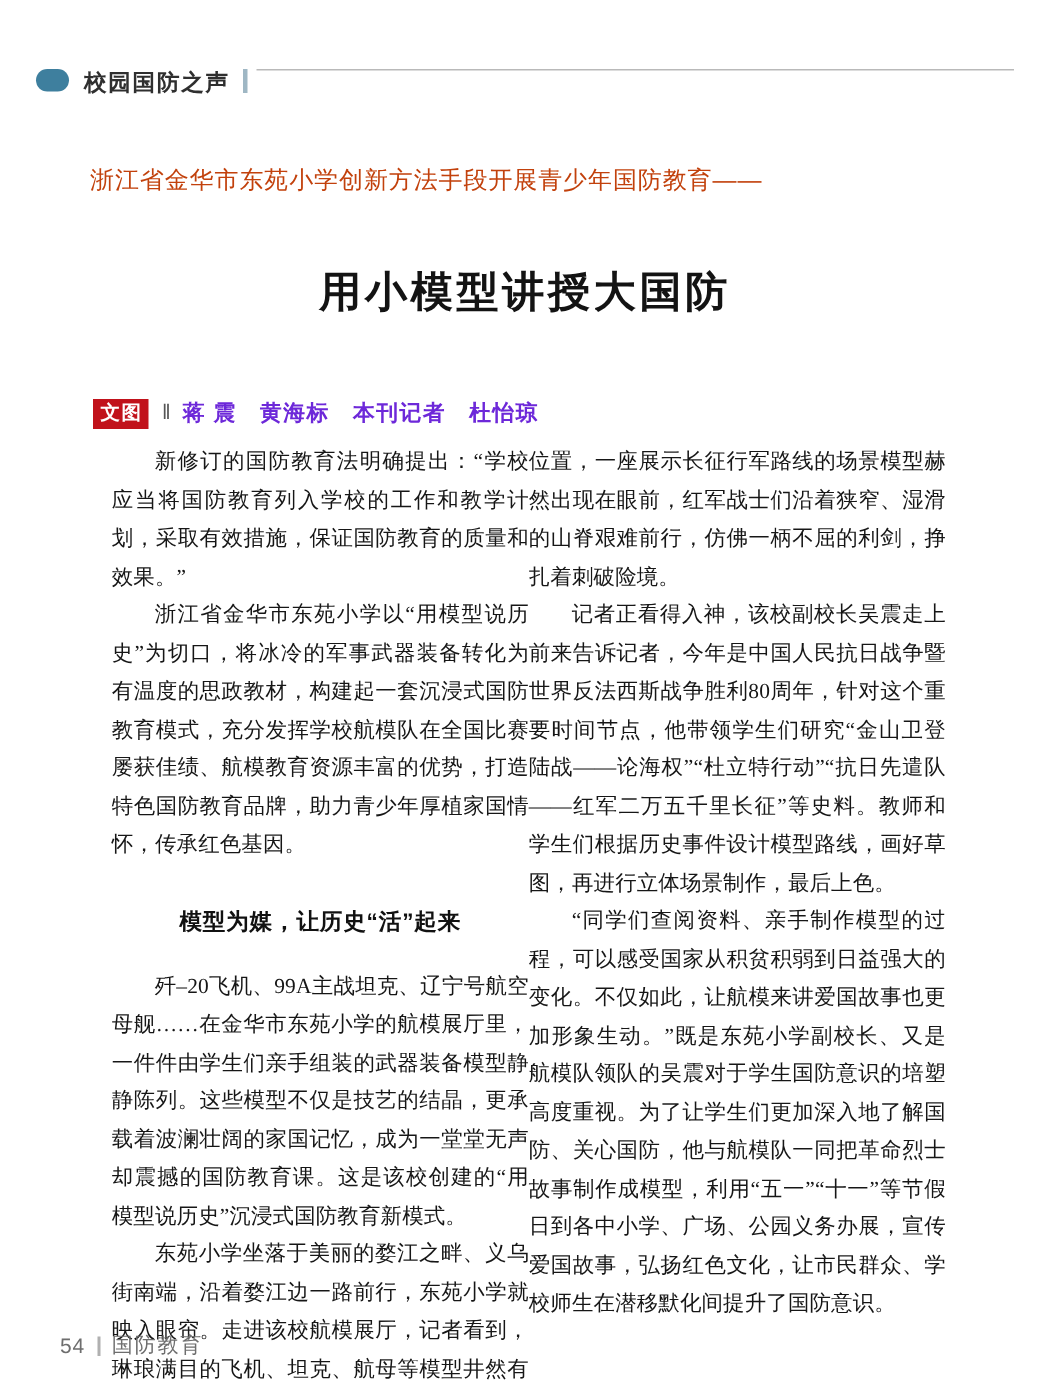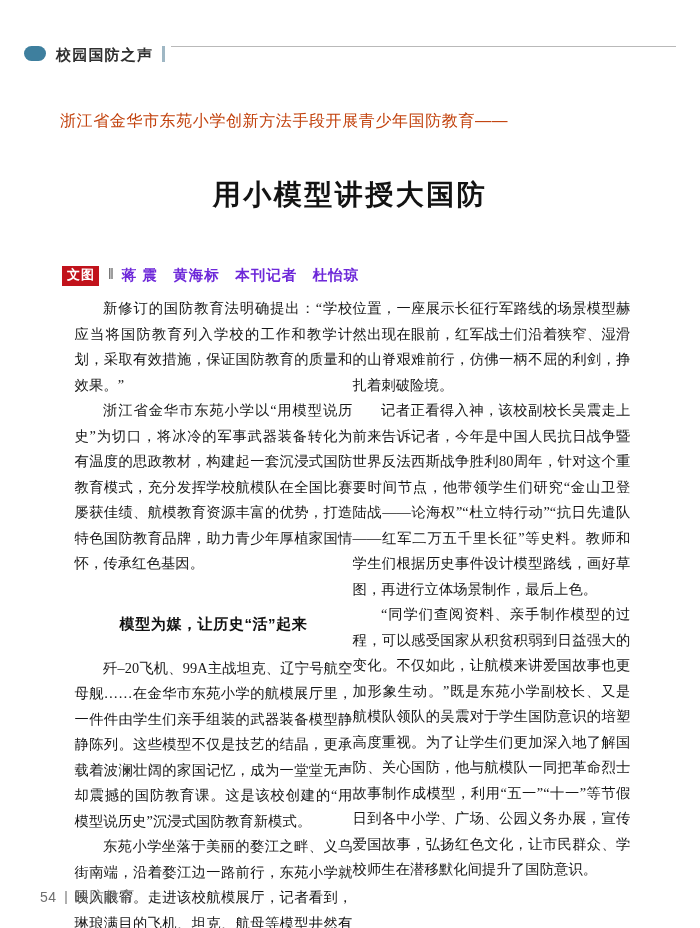--- a/index.html
+++ b/index.html
@@ -147,21 +147,21 @@
   .para.indent {
     text-indent: 2em;
   }
   .subhead {
     font-family: "Liberation Sans", "DejaVu Sans", sans-serif;
     font-size: 15px;
     font-weight: bold;
     letter-spacing: 0.6px;
     text-align: center;
     color: #111111;
-    margin: 38px 0 22px 0;
+    margin: 28px 0 22px 0;
   }
   .subhead.second {
     margin: 44px 0 26px 0;
   }
 
   
   .folio {
     position: absolute;
     left: 40px;
     bottom: 22px;

